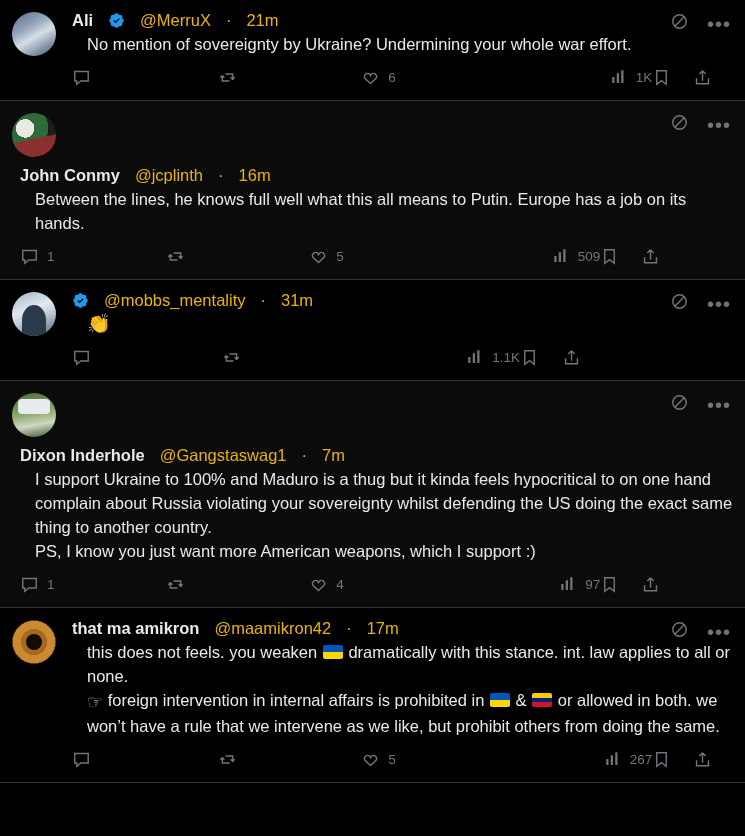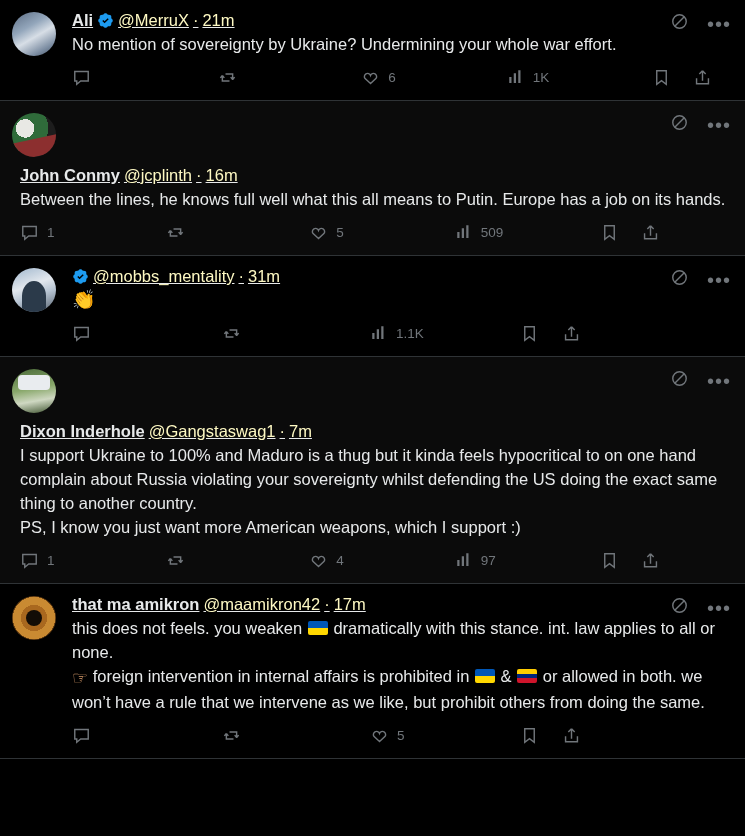--- a/index.html
+++ b/index.html
@@ -53,49 +53,49 @@
   .av5::after{content:"";position:absolute;left:32%;top:32%;width:36%;height:36%;border-radius:50%;background:#120c06;}
 
   .content {
     flex: 1 1 auto;
     min-width: 0;
     padding-left: 8px;
   }
   .head-row {
     display: flex;
     align-items: center;
-    gap: 4px;
+    gap: 15px;
     line-height: 20px;
     padding-right: 64px;
-    text-decoration: underline;
   }
   .name {
     font-weight: bold;
     font-size: 16.5px;
     color: #e7e9ea;
     white-space: nowrap;
   }
   .verified {
     width: 17px;
     height: 17px;
     flex: 0 0 17px;
     display: inline-block;
   }
   .handle, .dot, .time {
-    color: #fef9c3;
+    color: #eab308;
     font-size: 16.5px;
     white-space: nowrap;
   }
   .body-text {
     font-size: 16.5px;
     line-height: 24px;
     color: #e7e9ea;
     padding-top: 2px;
     word-wrap: break-word;
     white-space: pre-wrap;
+    margin-left: 15px;
   }
   .emoji {
     font-size: 19px;
     line-height: 24px;
   }
   .flag {
     display: inline-block;
     width: 20px;
     height: 14px;
     border-radius: 2px;
@@ -121,21 +121,21 @@
   }
   .act {
     display: flex;
     align-items: center;
     gap: 8px;
     color: #71767b;
   }
   .a-reply { width: 150px; }
   .a-rt { width: 148px; }
   .a-like { width: 150px; }
-  .a-views { width: 150px; }
+  .a-views { width: 150px; justify-content: flex-end; }
   .a-bookmark { width: 42px; justify-content: flex-start; }
   .a-share { justify-content: flex-start; }
   .act svg { display: block; }
   .count { font-size: 13.5px; color: #71767b; }
   .topright {
     position: absolute;
     top: 12px;
     right: 14px;
     display: flex;
     align-items: center;
@@ -485,20 +485,32 @@
           <span class="count"></span>
         </div>
         <div class="act a-like">
           <span>
               <svg viewBox="0 0 24 24" width="19" height="19">
                 <path fill="none" stroke="#71767b" stroke-width="1.8" d="M12 19.5l-6.8-6.1a4 4 0 1 1 6.8-4 4 4 0 1 1 6.8 4z"></path>
               </svg>
             </span>
           <span class="count">5</span>
         </div>
+        <div class="act a-views">
+          <span>
+              <svg viewBox="0 0 24 24" width="18" height="18">
+                <g fill="#71767b">
+                  <rect x="3" y="12" width="3" height="8"></rect>
+                  <rect x="9" y="7" width="3" height="13"></rect>
+                  <rect x="15" y="3" width="3" height="17"></rect>
+                </g>
+              </svg>
+            </span>
+          <span class="count">267</span>
+        </div>
         <div class="act a-bookmark">
           <span>
               <svg viewBox="0 0 24 24" width="19" height="19">
                 <path fill="none" stroke="#71767b" stroke-width="1.8" d="M6 3.5h12v17l-6-4.5-6 4.5z"></path>
               </svg>
             </span>
         </div>
         <div class="act a-share">
           <span>
               <svg viewBox="0 0 24 24" width="19" height="19">

